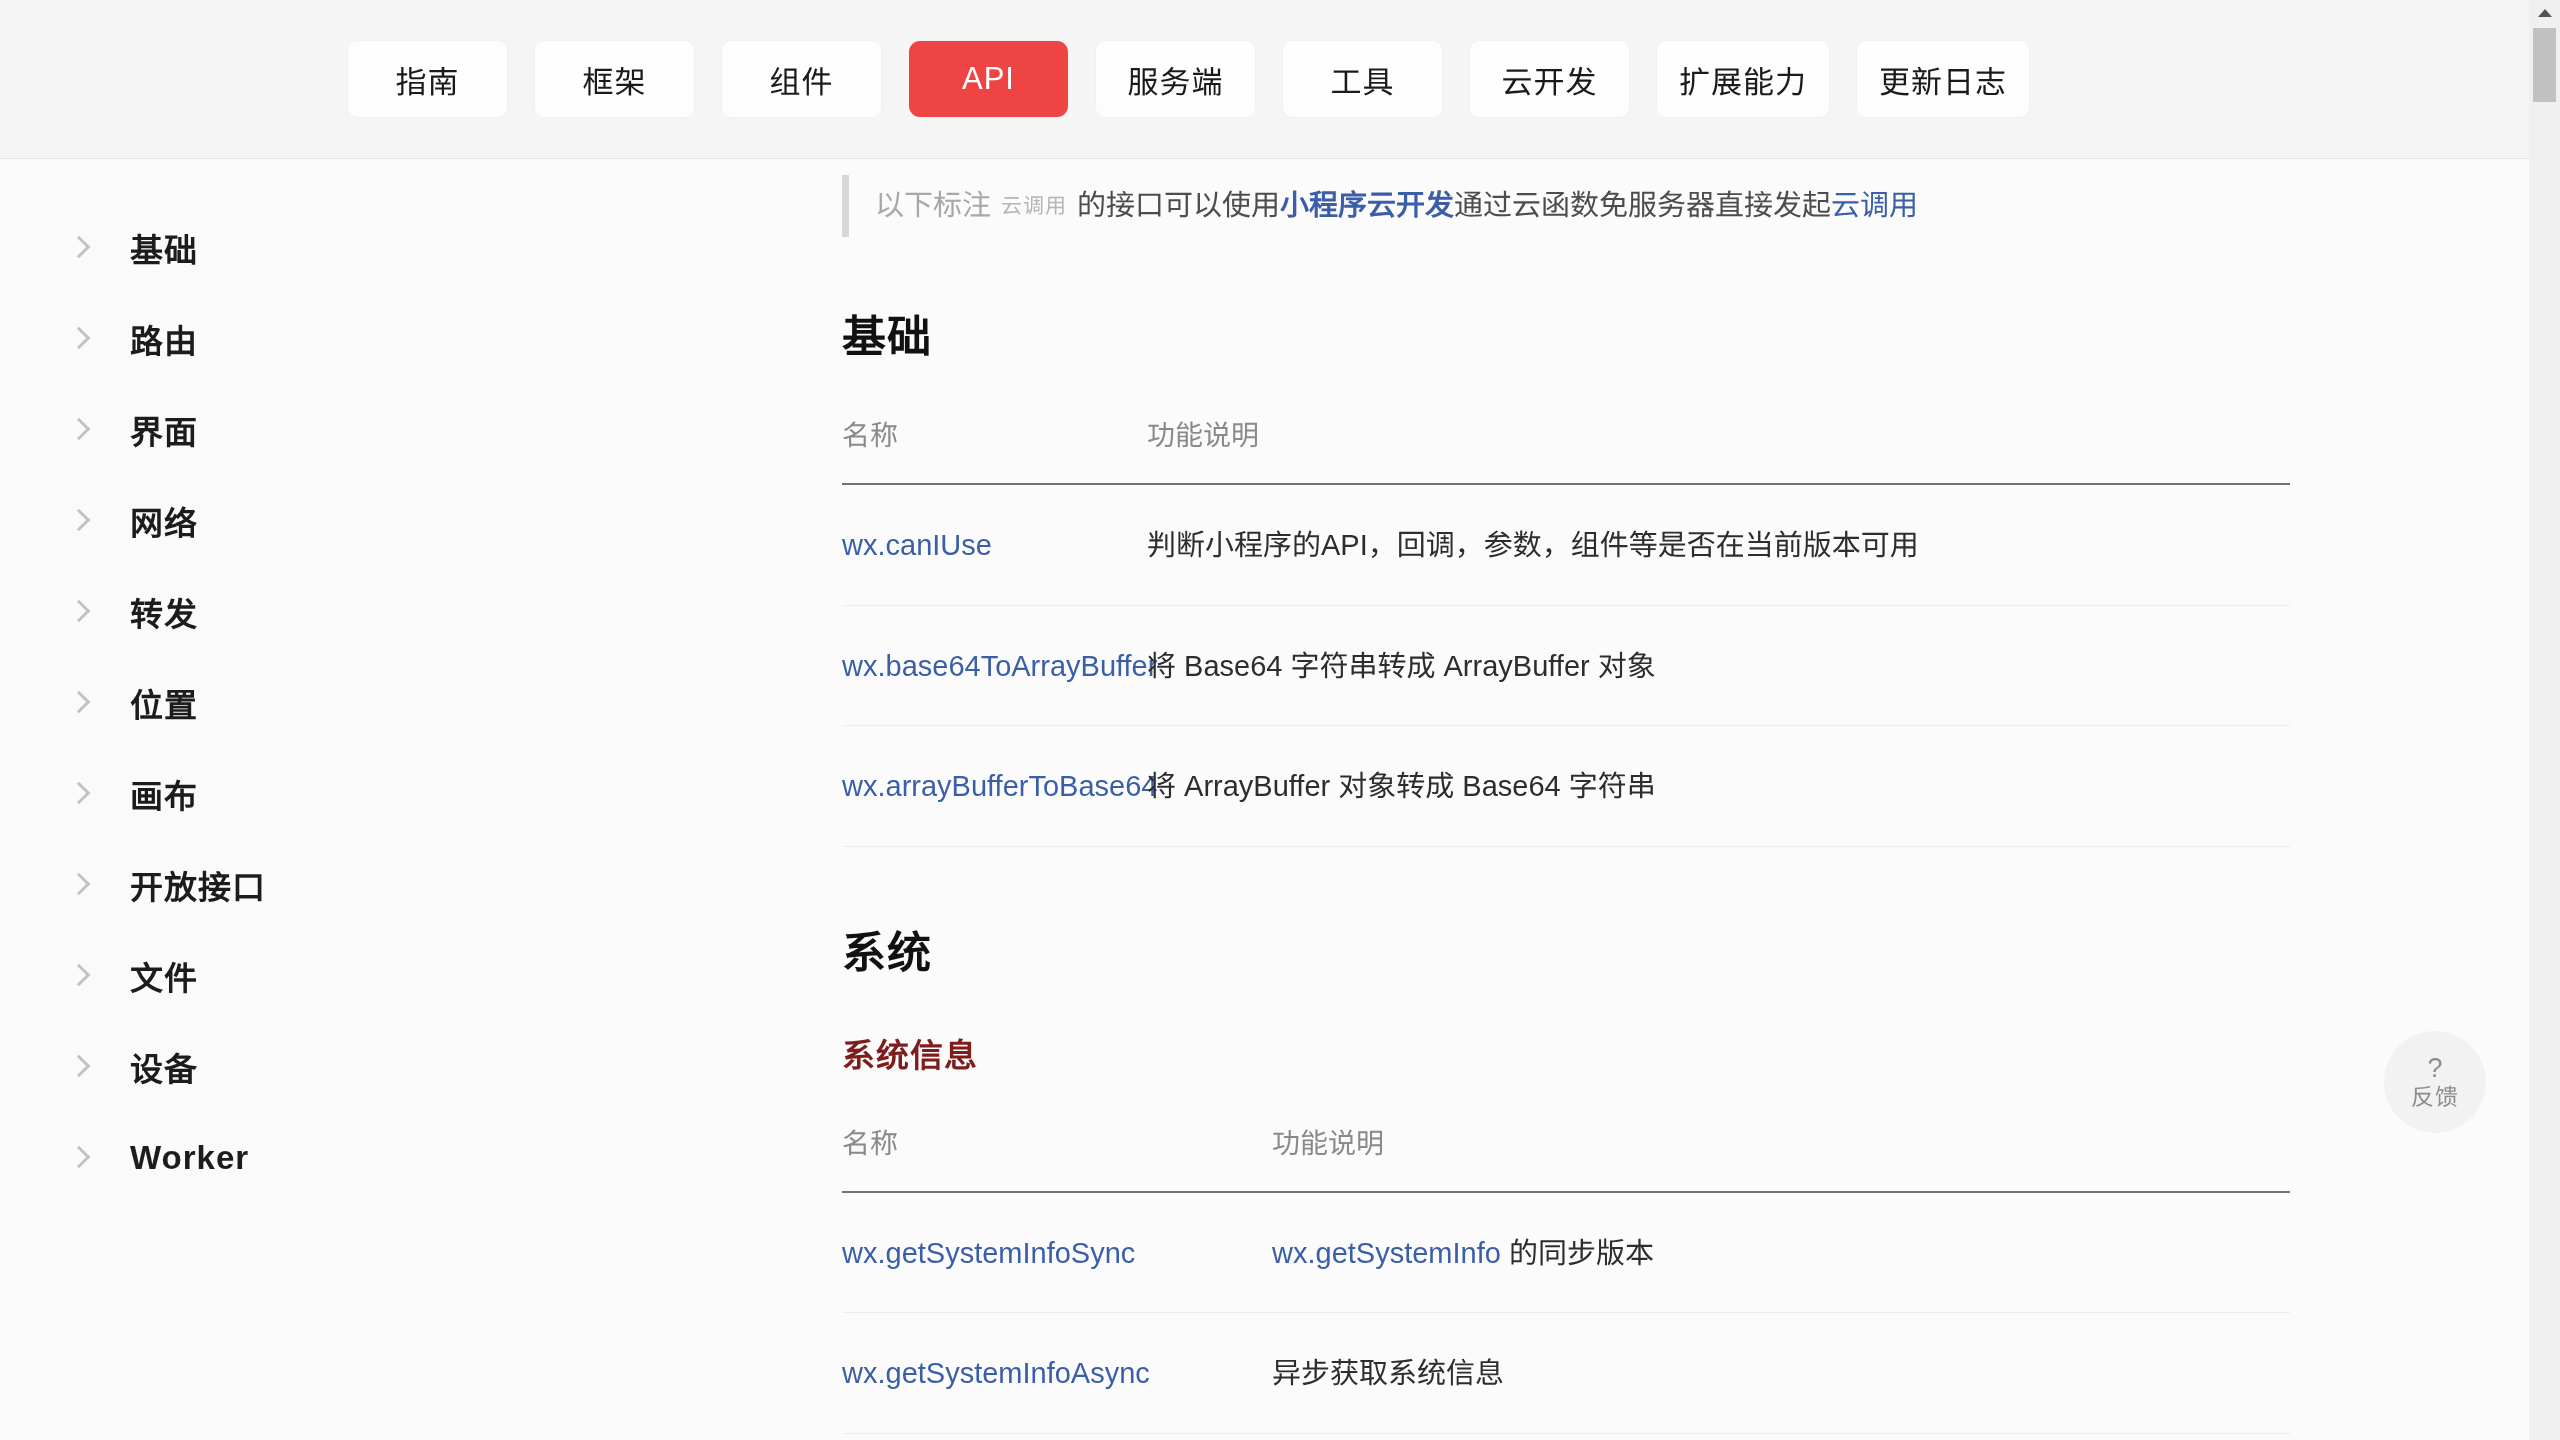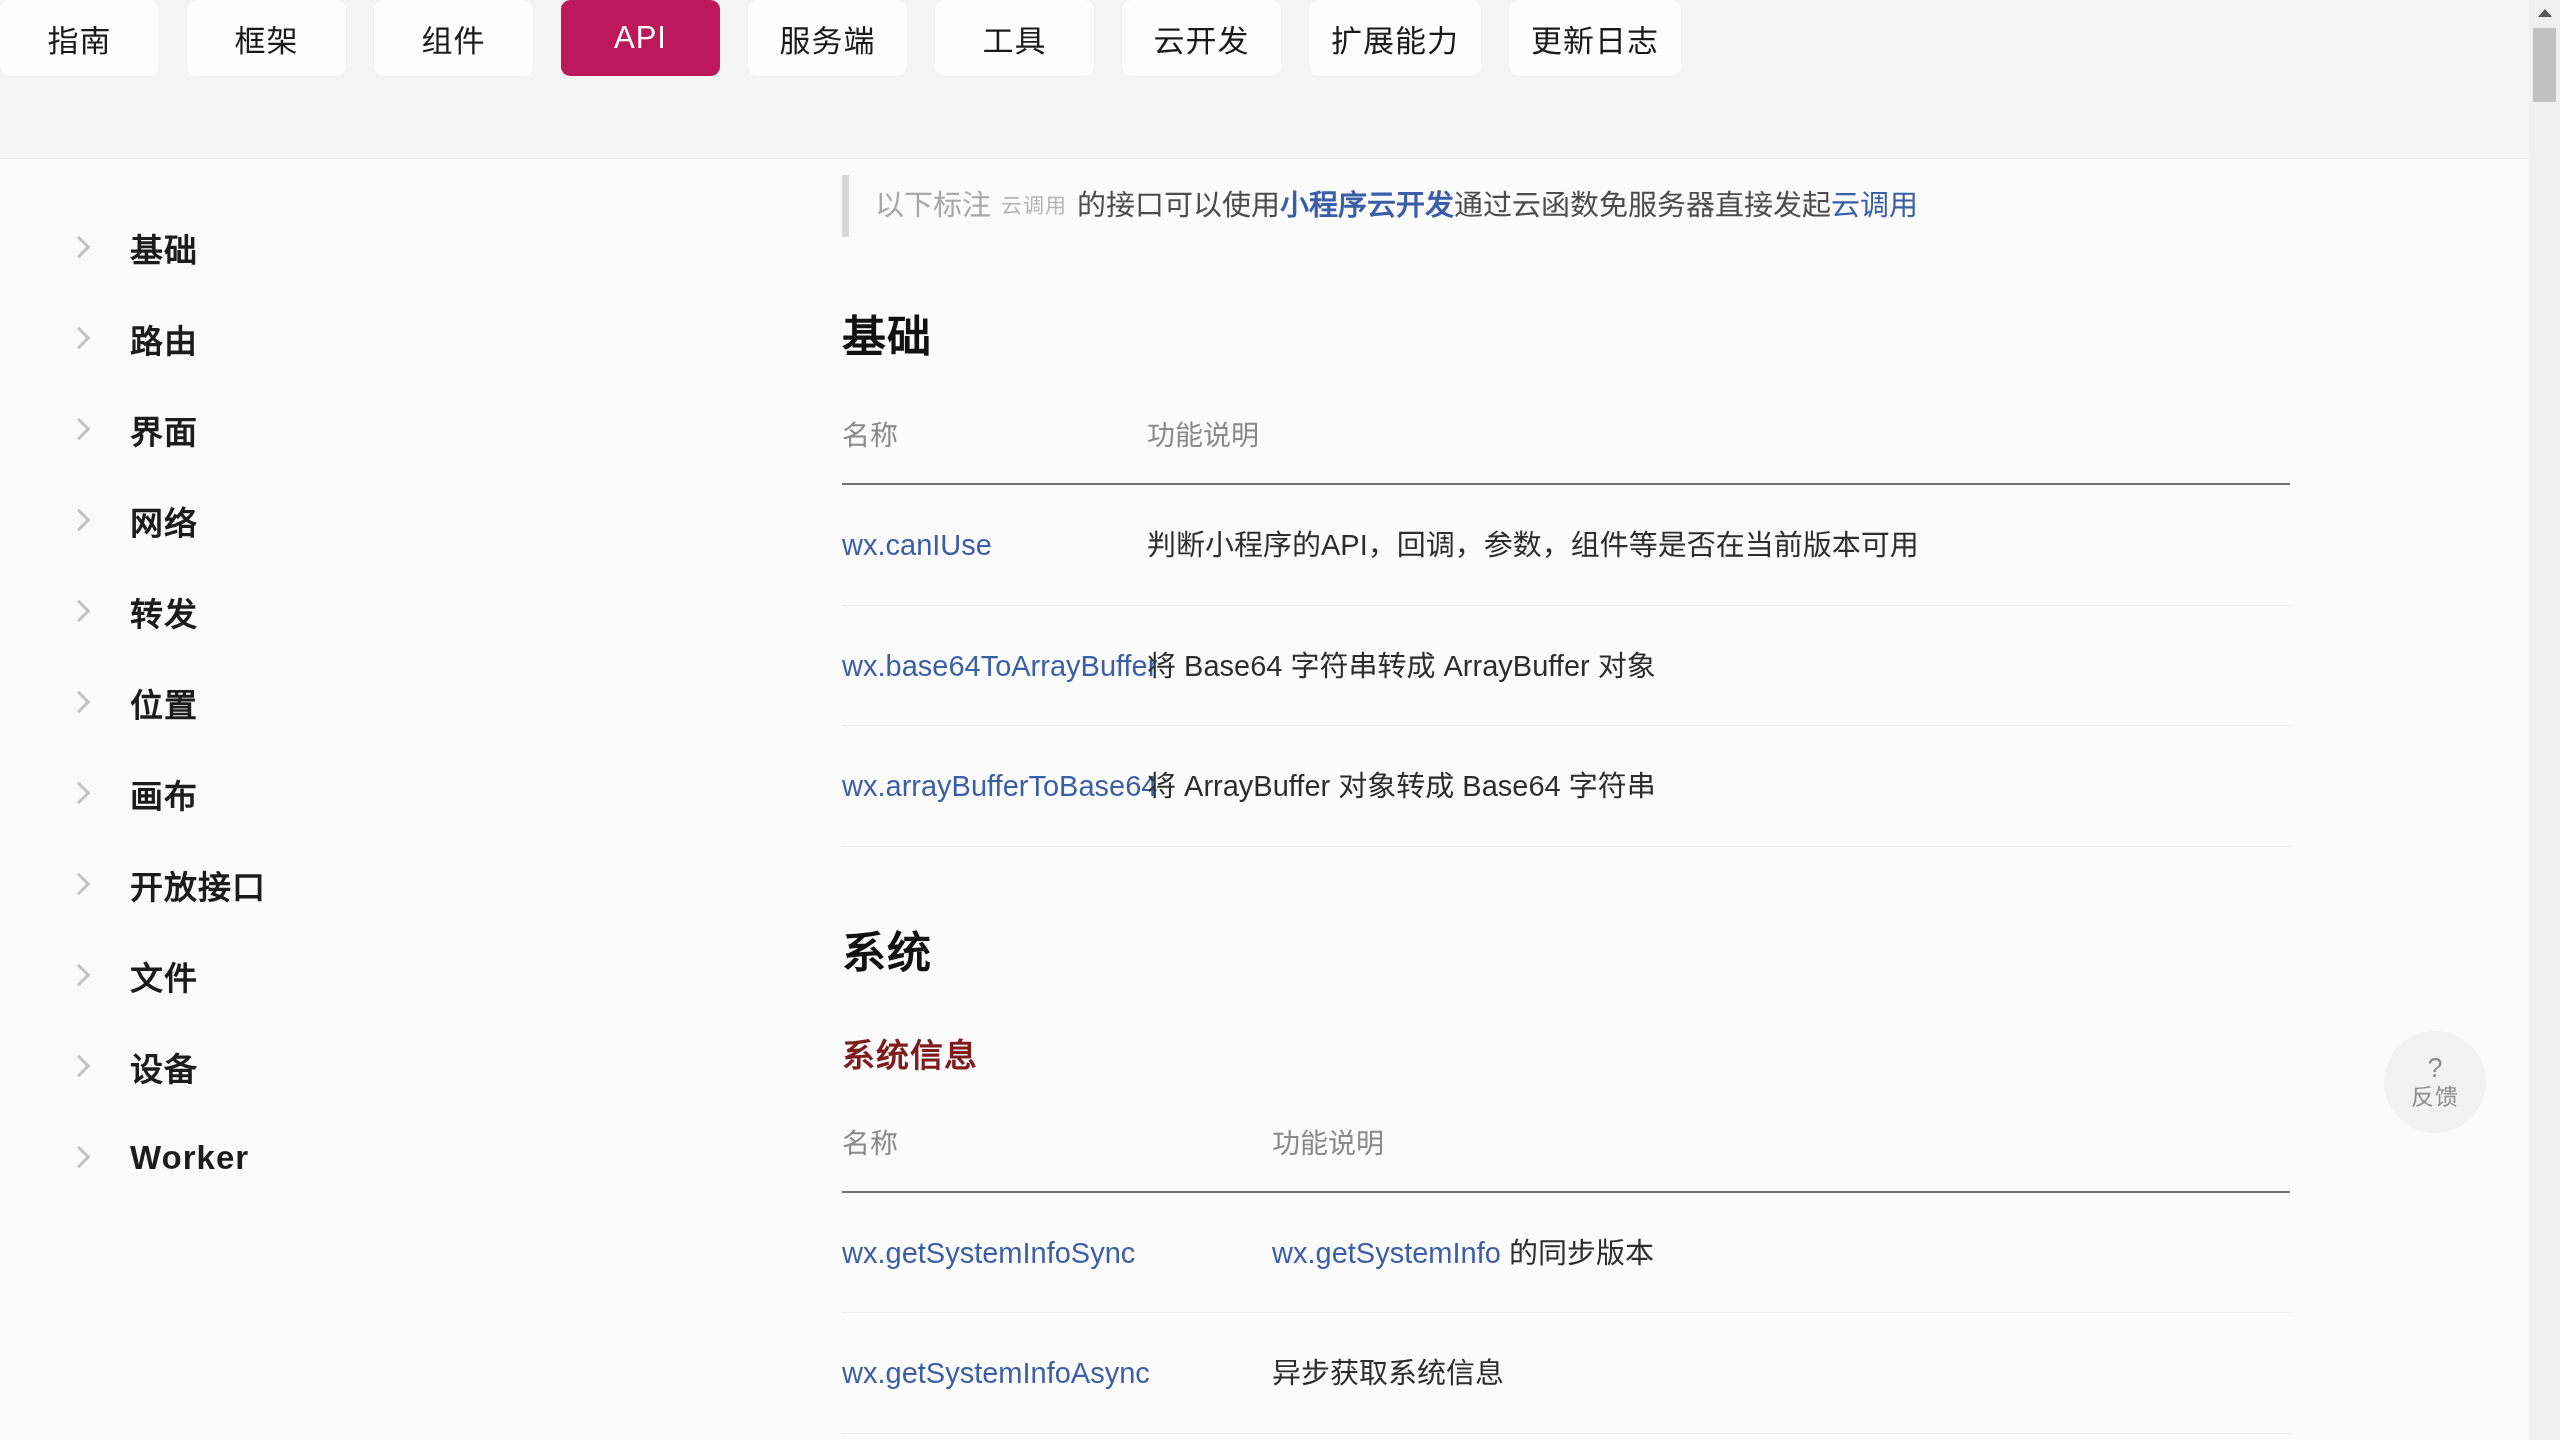--- a/index.html
+++ b/index.html
@@ -22,40 +22,43 @@
 
   
   .topnav {
     position: absolute;
     top: 0; left: 0;
     width: 2529px;
     height: 159px;
     background: #f5f5f5;
     border-bottom: 1px solid #e6e6e6;
     display: flex;
+    align-items: center;
+    padding-left: 348px;
   }
   .tab {
     height: 76px;
     min-width: 159px;
     margin-right: 28px;
     background: #fdfdfd;
     border-radius: 9px;
     display: flex;
     align-items: center;
     justify-content: center;
     font-size: 31px;
     color: #1a1a1a;
     letter-spacing: 1px;
     cursor: pointer;
     padding: 0 22px;
     box-shadow: 0 0 0 1px rgba(0,0,0,0.015);
   }
   .tab.active {
-    background: #be185d;
+    background: #ef4444;
     color: #ffffff;
+    border-radius: 11px;
   }
 
   
   .sidebar {
     position: absolute;
     top: 160px;
     left: 0;
     width: 660px;
     height: 1280px;
     background: #fafafa;

